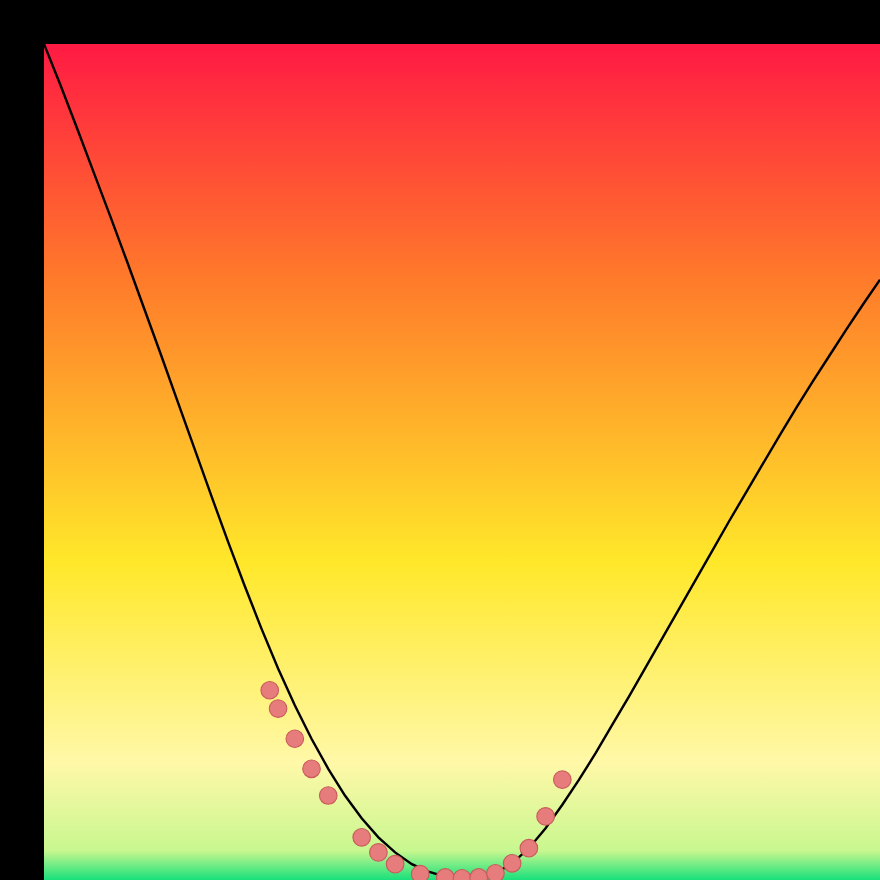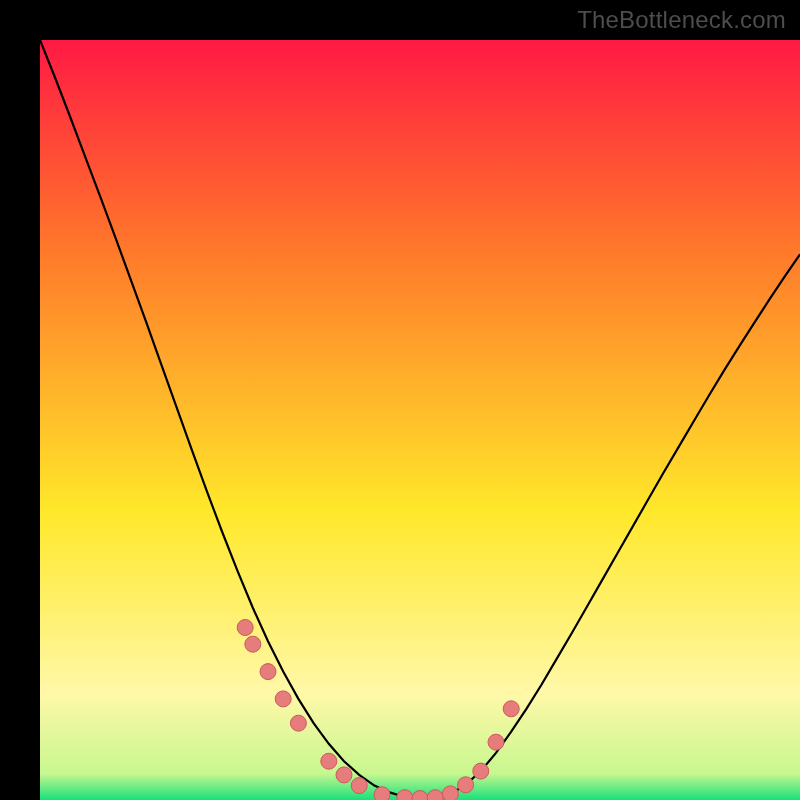--- a/index.html
+++ b/index.html
@@ -38,21 +38,20 @@
   svg {
     display: block;
     width: 760px;
     height: 760px;
   }
 </style>
 </head>
 <body>
 
 <div class="frame">
-  <div class="watermark">TheBottleneck.com</div>
 
   <div class="plot-area">
     <svg id="chart-svg" viewBox="0 0 760 760">
       <defs>
         <linearGradient id="bg-grad" x1="0" y1="0" x2="0" y2="1">
             <stop offset="0%" stop-color="#ff1a44"></stop>
             <stop offset="28.000000000000004%" stop-color="#ff7a2a"></stop>
             <stop offset="62%" stop-color="#ffe82a"></stop>
             <stop offset="86%" stop-color="#fff8a8"></stop>
             <stop offset="96.5%" stop-color="#c8f78f"></stop>

